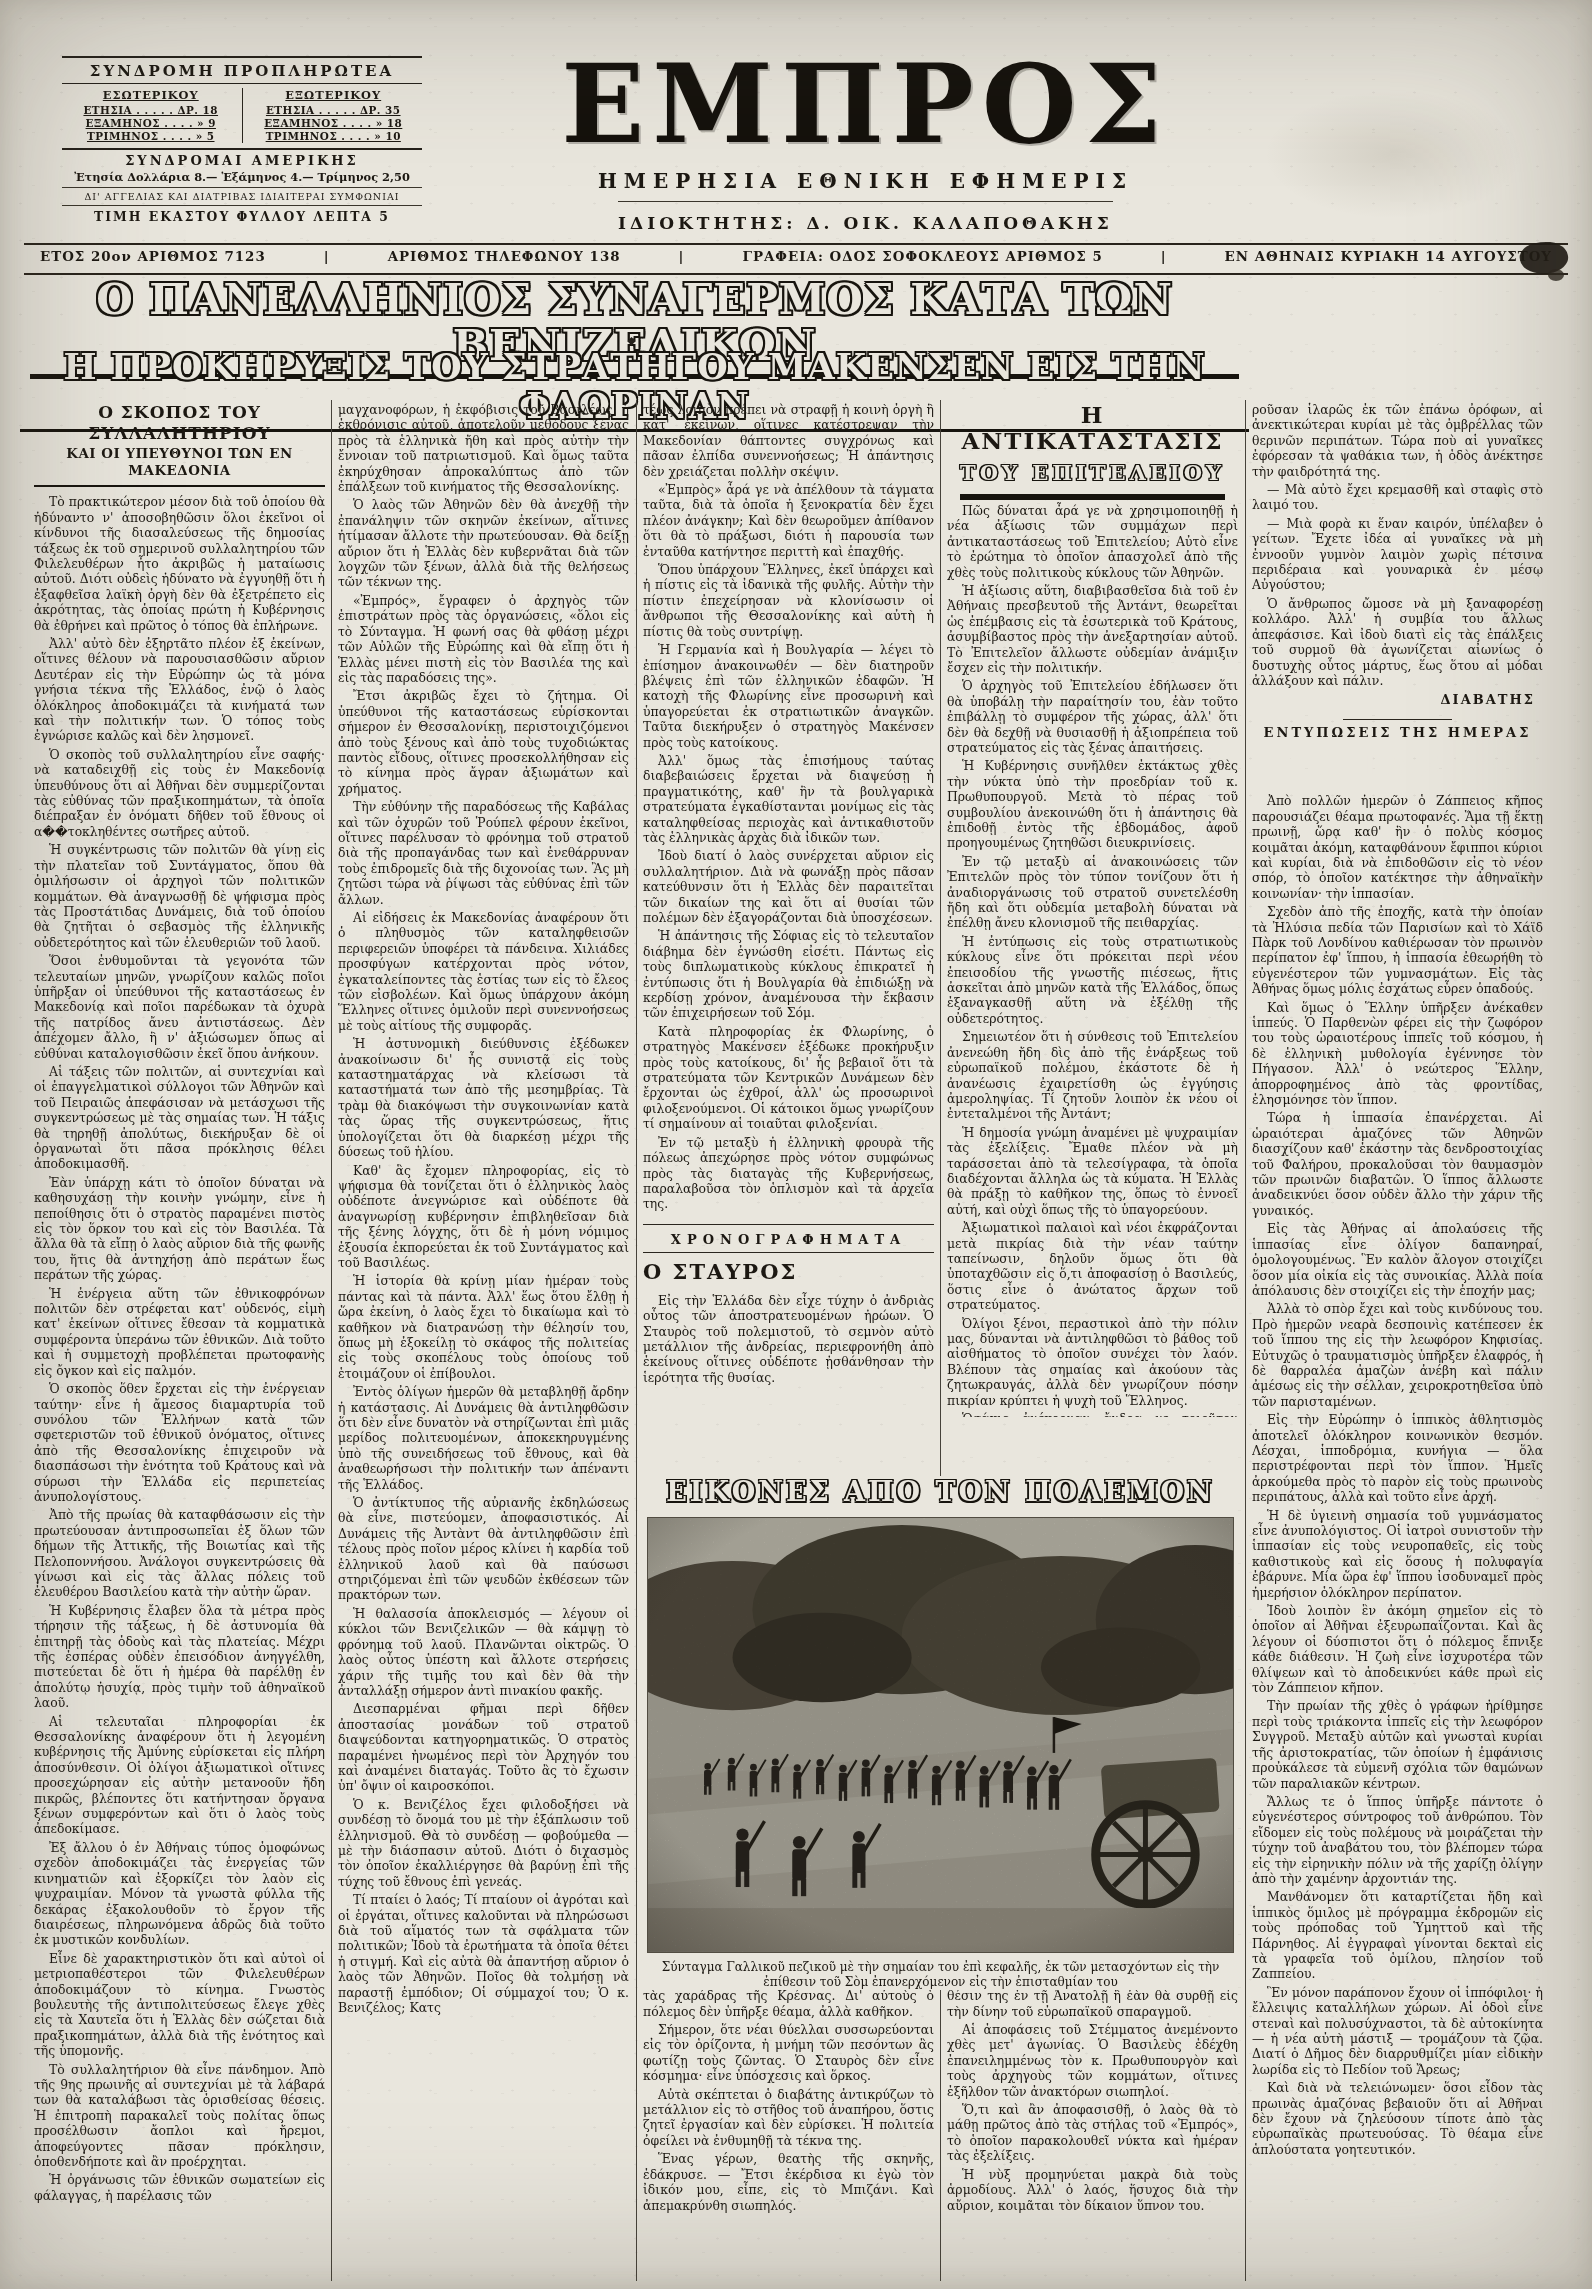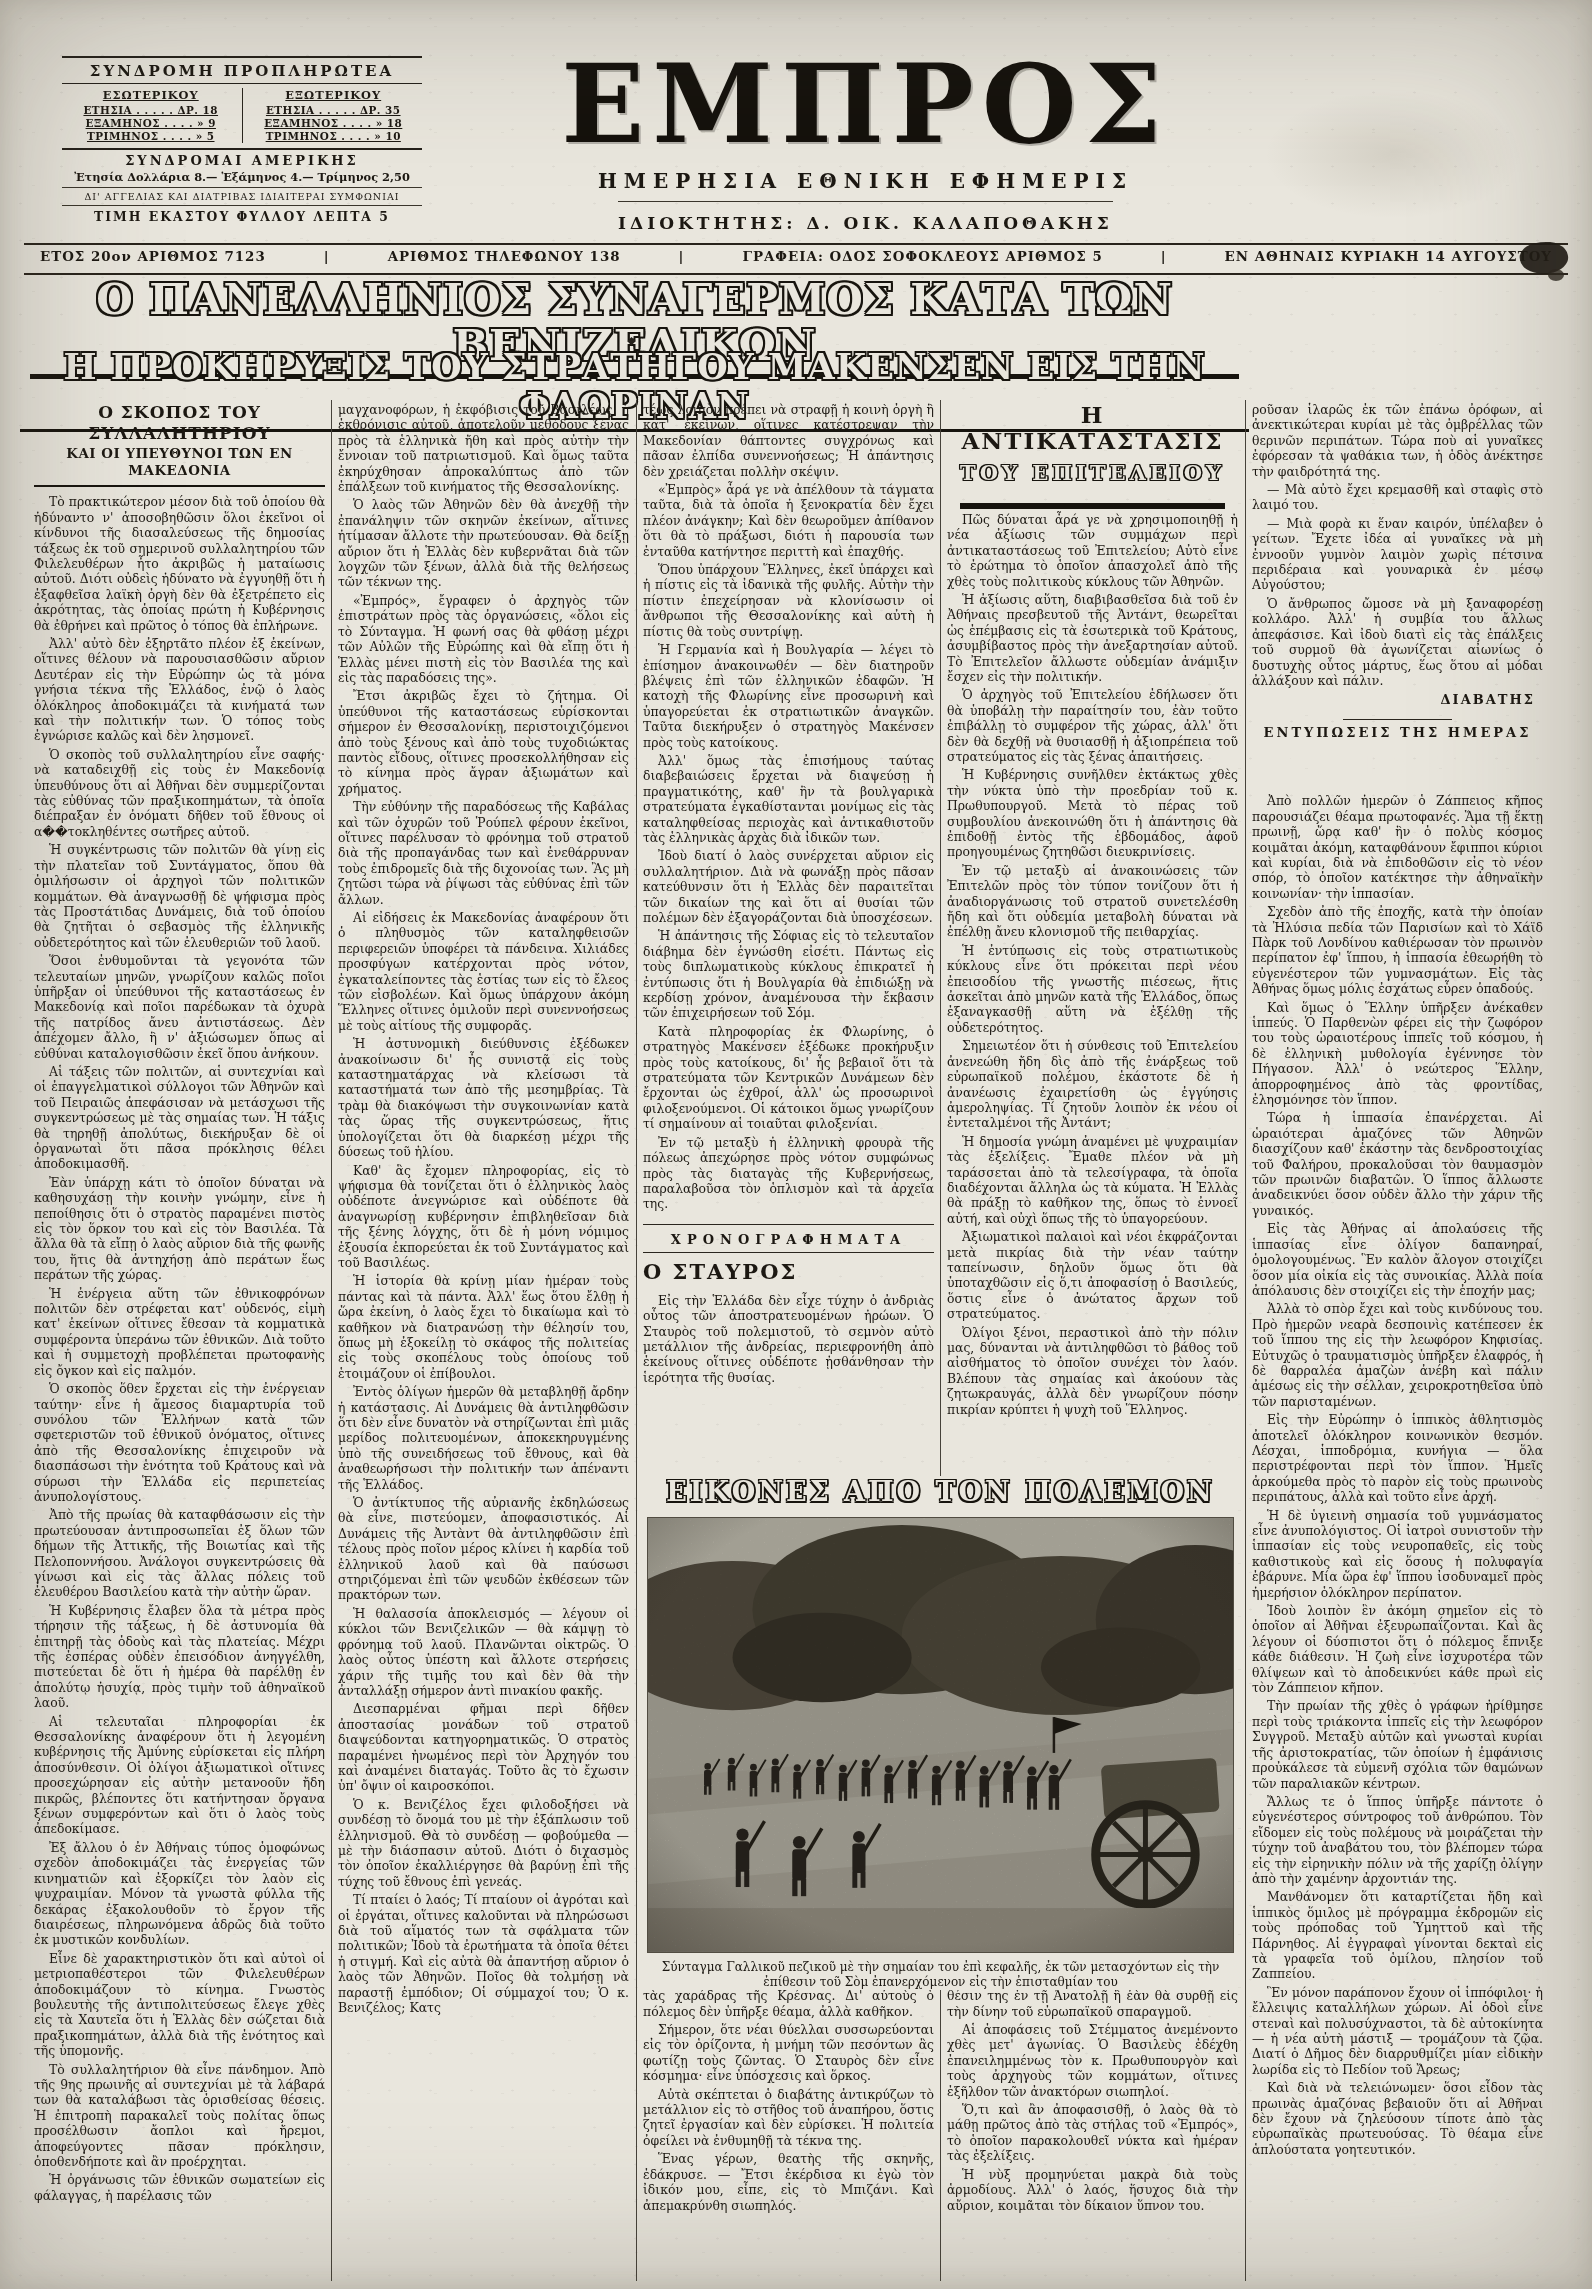--- a/index.html
+++ b/index.html
@@ -70,21 +70,21 @@
   .body-text .para{margin:0 0 3px;font-size:12.4px;line-height:15.4px;text-align:justify;text-indent:15px;}
   .cont > .para:first-child{text-indent:0;}
   .vrule{position:absolute;top:400px;width:1px;height:1881px;background:#46423a;}
 
   .colhead{text-align:center;border-bottom:2px solid #17140e;padding-bottom:6px;margin-bottom:7px;}
   .colhead .l1{font-size:17px;font-weight:bold;letter-spacing:1px;line-height:1.25;}
   .colhead .l2{font-size:13.4px;font-weight:bold;letter-spacing:0.5px;line-height:1.3;}
 
   .col4head{text-align:center;margin-bottom:9px;}
   .col4head .l1{font-size:23px;font-weight:bold;letter-spacing:2px;line-height:1.15;}
-  .col4head .l2{display:inline-block;margin-top:5px;padding-bottom:18px;
+  .col4head .l2{display:inline-block;margin-top:5px;padding-bottom:9px;
         box-shadow:0 3px 0 0 #17140e, 0 6px 0 0 #17140e;}
 
   .chrono{border-top:1px solid #2a261e;border-bottom:1px solid #2a261e;text-align:center;
         padding:4px 0;margin:12px 0 6px;}
   .chrono-text{font-size:13px;font-weight:bold;letter-spacing:6px;}
   .arttitle{font-size:21px;font-weight:bold;letter-spacing:2px;margin:4px 0 9px;}
 
   .impr-head{margin:12px 0 2px;text-align:center;font-size:13px;font-weight:bold;letter-spacing:3px;}
   .impr-head::before{content:"";display:block;width:109px;border-top:1px solid #2a261e;margin:0 auto 5px;}
   .ippasia{text-align:center;margin:8px 0 10px;font-size:30px;letter-spacing:10px;}

